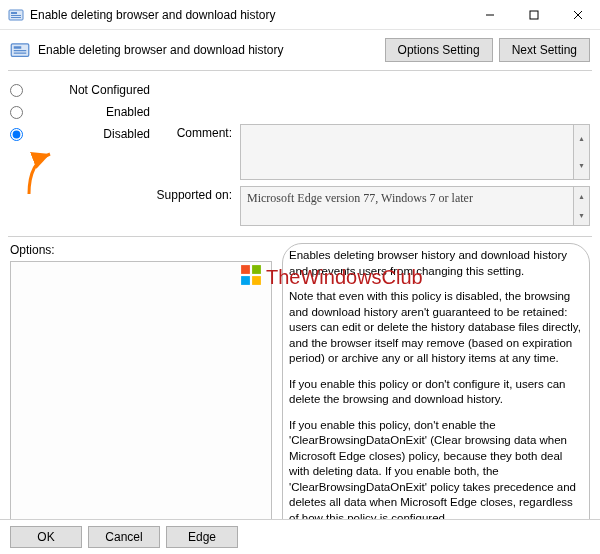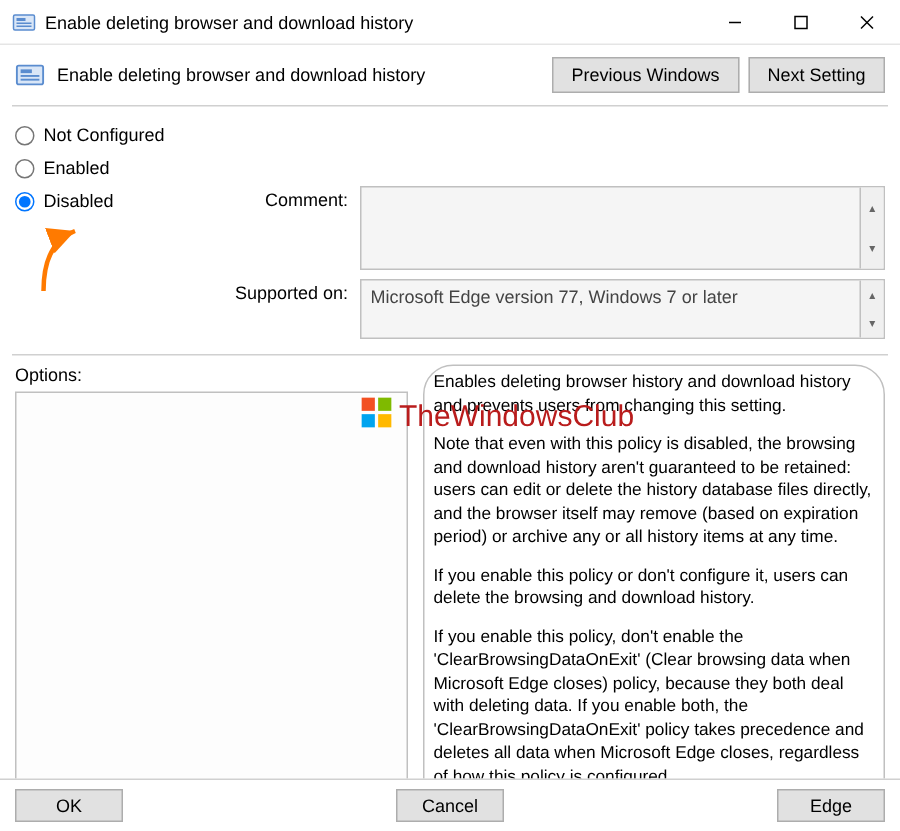--- a/index.html
+++ b/index.html
@@ -48,40 +48,41 @@
     text-align: center;
   }
 
   .hr { border-top: 1px solid #d0d0d0; margin: 0 8px; }
 
   .config-area {
     display: flex;
     padding: 8px 10px 4px 10px;
   }
   .radios { width: 140px; display: flex; flex-direction: column; gap: 8px; padding-top: 4px; }
-  .radio-row { display: flex; align-items: center; gap: 6px; }
+  .radio-row { display: flex; align-items: center; gap: 6px; justify-content: space-between; }
   .radio-row input { margin: 0; }
   .right-col { flex: 1; display: flex; flex-direction: column; margin-top: 45px; }
   .field-row { display: flex; margin-bottom: 6px; }
   .field-label { width: 90px; text-align: right; padding-right: 8px; padding-top: 2px; }
   .comment-box {
     flex: 1;
     height: 56px;
     border: 1px solid #c0c0c0;
     background: #f5f5f5;
     position: relative;
   }
   .supported-box {
     flex: 1;
     height: 40px;
     border: 1px solid #c0c0c0;
     background: #f5f5f5;
     padding: 4px 18px 4px 6px;
     position: relative;
     color: #444;
+    font-family: Liberation Serif, serif;
   }
   .updown {
     position: absolute; right: 0; top: 0; bottom: 0; width: 16px;
     display: flex; flex-direction: column;
     border-left: 1px solid #c0c0c0;
     background: #f0f0f0;
   }
   .updown div { flex:1; display:flex; align-items:center; justify-content:center; font-size:8px; color:#666; }
 
   .lower {
@@ -109,21 +110,21 @@
   .panel::-webkit-scrollbar-thumb { background: #c2c2c2; }
   .help-col .panel { overflow-y: scroll; border-radius: 20px; }
 
   .help-text p { margin: 0 0 10px 0; }
 
   .footer {
     position: absolute;
     bottom: 0; left: 0; right: 0;
     border-top: 1px solid #d0d0d0;
     padding: 6px 10px;
-    display: flex; justify-content: space-between; gap: 6px;
+    display: flex; justify-content: flex-start; gap: 6px;
     background: #fff;
   }
   .footer .btn { min-width: 72px; padding: 3px 10px; }
 
   .arrow {
     position: absolute;
     left: 24px; top: 152px;
     z-index: 50;
     pointer-events: none;
   }
@@ -176,21 +177,21 @@
   <span class="big-icon">
     <svg width="20" height="20" viewBox="0 0 16 16">
       <rect x="1" y="3" width="14" height="10" rx="1" fill="#d9e6f7" stroke="#5a8ccf"></rect>
       <rect x="3" y="5" width="6" height="2" fill="#5a8ccf"></rect>
       <rect x="3" y="8" width="10" height="1" fill="#5a8ccf"></rect>
       <rect x="3" y="10" width="10" height="1" fill="#5a8ccf"></rect>
     </svg>
   </span>
   <span class="title2">Enable deleting browser and download history</span>
   <div class="navbtns">
-    <button class="btn">Previous Windows</button>
+    <button class="btn">Options Setting</button>
     <button class="btn">Next Setting</button>
   </div>
 </div>
 
 <div class="hr"></div>
 
 <div class="config-area">
   <div class="radios">
     <label class="radio-row">
       <input type="radio" name="state" style="">

